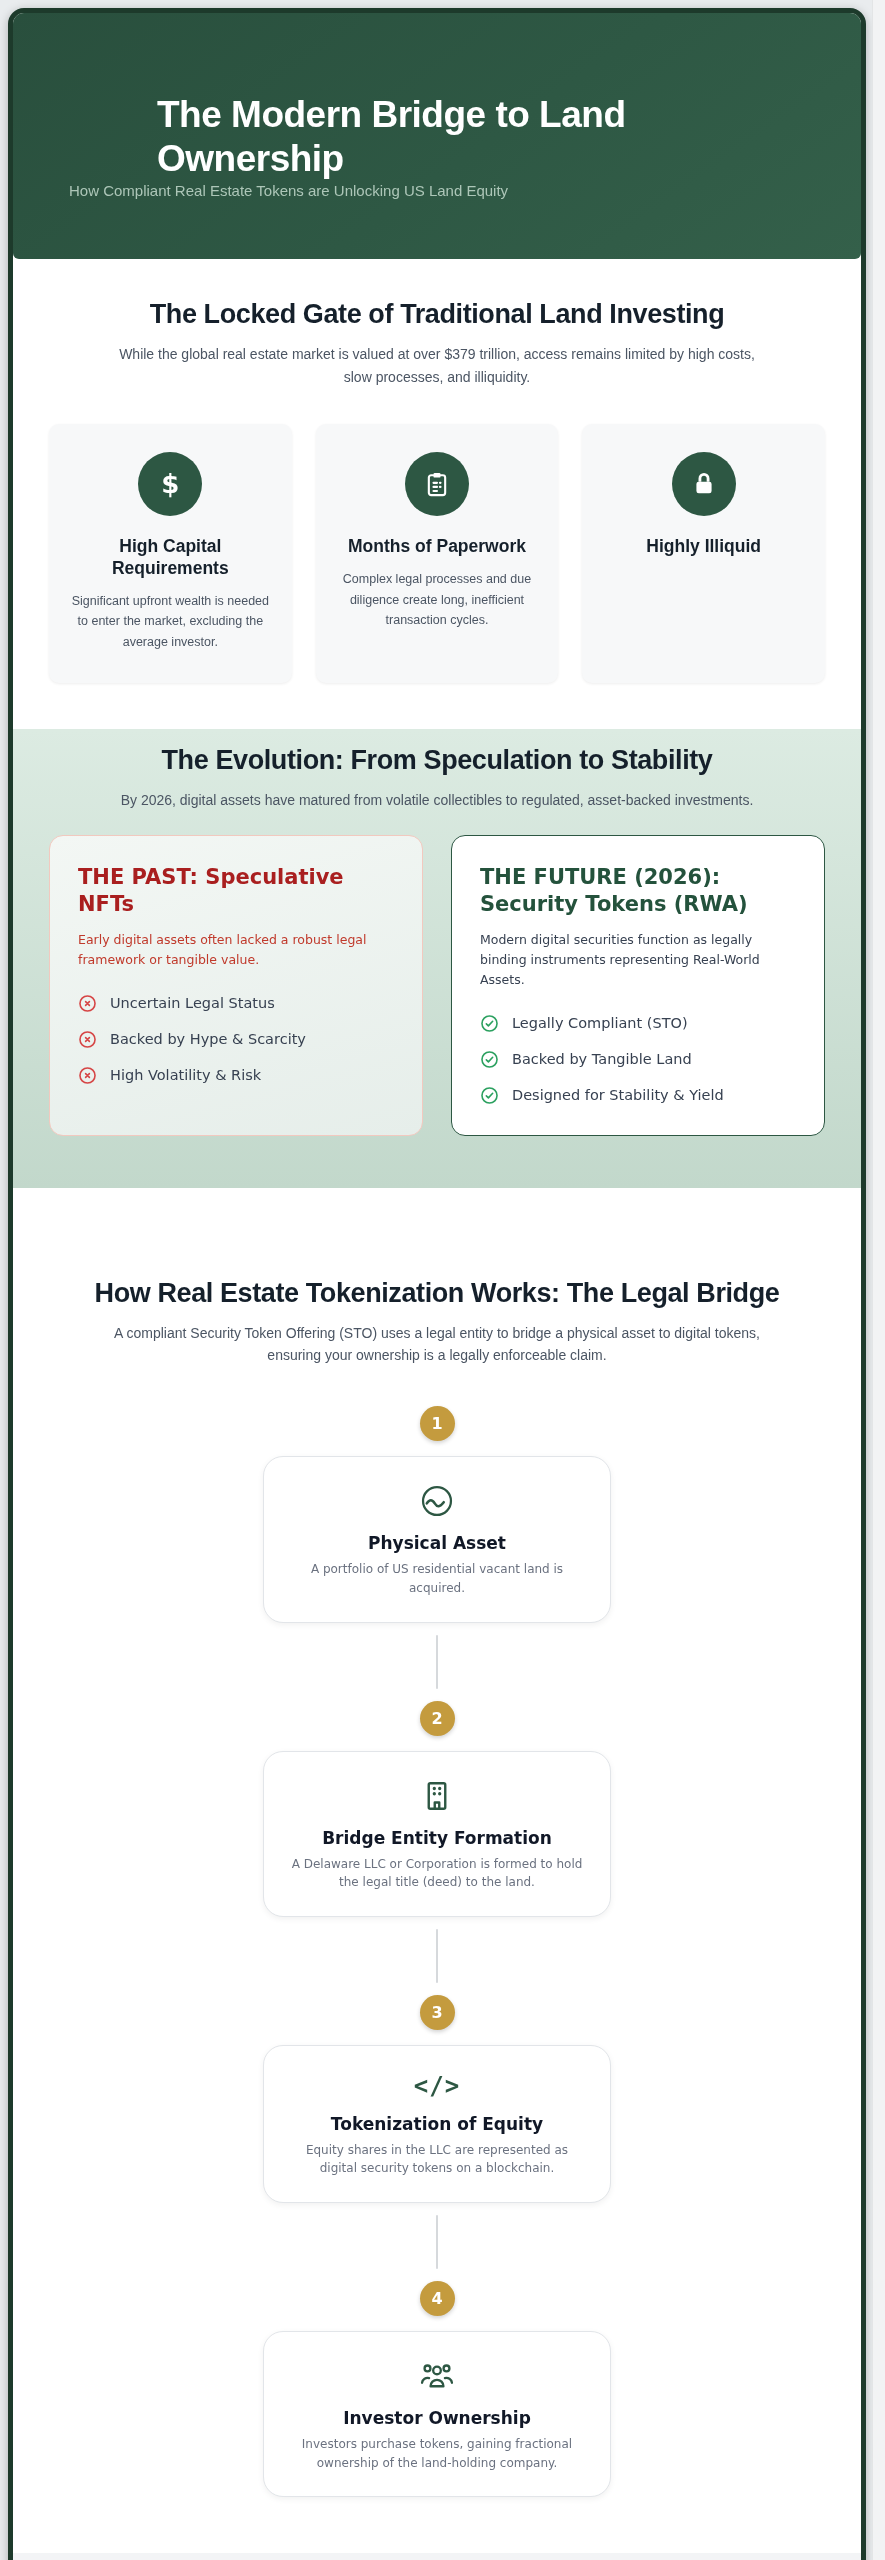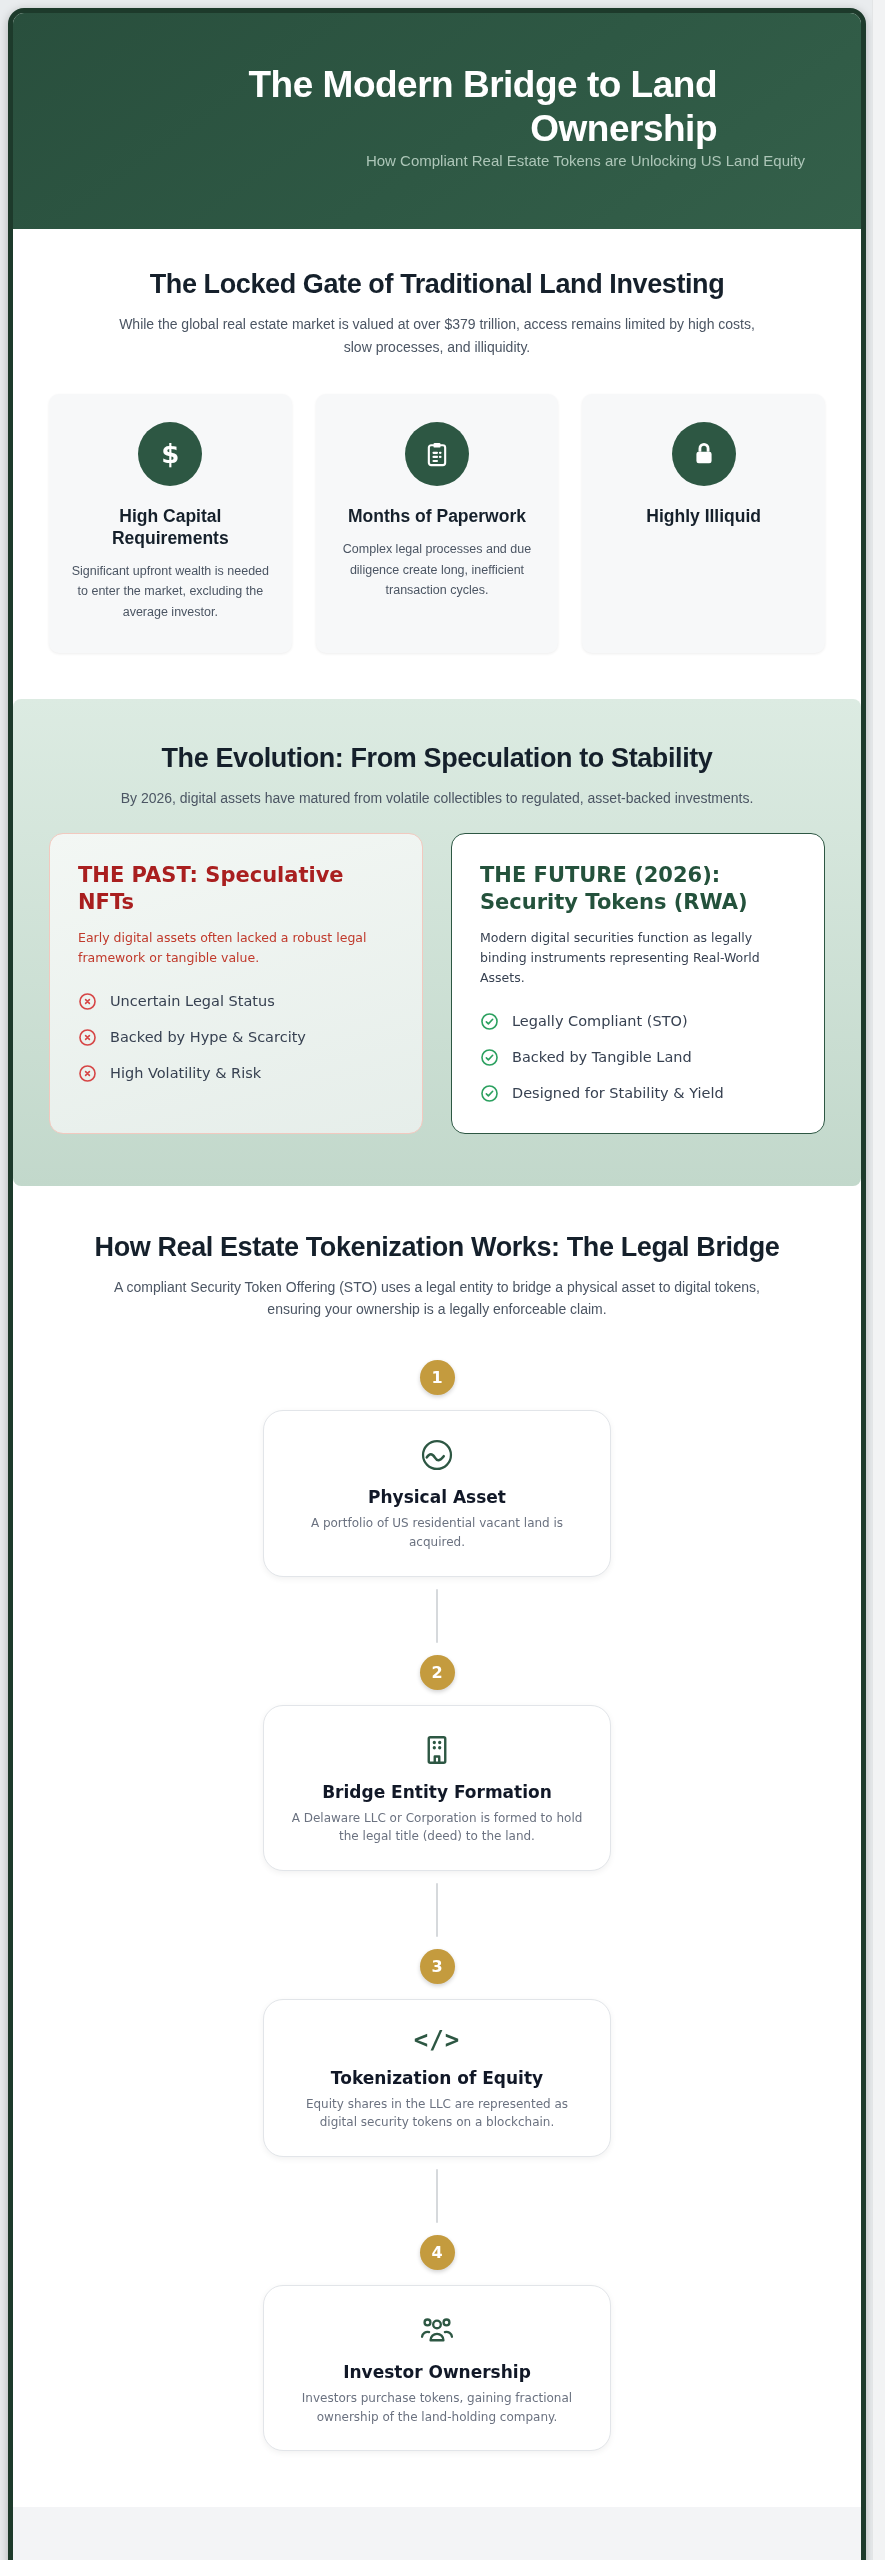--- a/index.html
+++ b/index.html
@@ -8,21 +8,21 @@
 
   
   .scroll-rail { position:fixed; top:0; right:0; width:13px; height:100vh;
     background:#f2f3f4; border-left:1px solid #e3e5e6; z-index:50; }
 
   .frame { margin:8px 19px 8px 8px; background:#fff; border:5px solid #1d3a2b;
     border-radius:16px; overflow:hidden; box-shadow:0 2px 10px rgba(0,0,0,.25); }
 
   
   .hero { background:linear-gradient(145deg,#294f3d 0%, #2e5844 55%, #34604a 100%);
-    color:#fff; text-align:right; padding:50px 56px 60px; }
+    color:#fff; text-align:left; padding:80px 56px 60px;border-radius:6px; }
   .hero h1 { font-family:"Liberation Sans", sans-serif; font-weight:700;
     font-size:37px; line-height:1.18; letter-spacing:-0.5px; max-width:560px; margin:0 auto; }
   .hero .tagline { margin-top:2px; color:#adc6b8; font-size:15px;
     font-family:Liberation Sans, sans-serif; }
 
   
   .sec-title { font-family:"Liberation Sans", sans-serif; font-weight:700;
     letter-spacing:-0.4px; font-size:27px; color:#15202b; text-align:center; }
   .sec-sub { font-family:"Liberation Sans", sans-serif; font-size:14px; color:#4b5563;
     text-align:center; line-height:1.6; max-width:660px; margin:13px auto 0; }
@@ -33,39 +33,39 @@
   .p-card { background:#f7f8f9; border-radius:10px; padding:28px 20px 30px; text-align:center;
     box-shadow:0 1px 3px rgba(0,0,0,.07); }
   .icon-circle { width:64px; height:64px; border-radius:50%; background:#2d5743; color:#fff;
     display:flex; align-items:center; justify-content:center; margin:0 auto 20px; }
   .p-card h3 { font-family:"Liberation Sans", sans-serif; font-size:17.5px; color:#15202b;
     line-height:1.25; margin-bottom:11px; }
   .p-card p { font-family:"Liberation Sans", sans-serif; font-size:12.5px; color:#4b5563; line-height:1.65; }
   .dollar-glyph { font-size:26px; font-weight:bold; font-family:"DejaVu Sans", sans-serif; }
 
   
-  .evolution { background:linear-gradient(180deg,#dcebe2 0%, #c2d8cb 100%); padding:44px 36px 52px;border-radius:8px; }
+  .evolution { background:linear-gradient(180deg,#dcebe2 0%, #c2d8cb 100%); padding:16px 36px 52px; }
   .evo-grid { display:grid; grid-template-columns:1fr 1fr; gap:28px; margin-top:24px; }
   .evo-card { border-radius:14px; padding:28px 28px 30px; }
   .past-card { background:linear-gradient(165deg,#f3f7f4 0%, #e6eeea 100%); border:1.5px solid #f2c9bf; }
   .future-card { background:#fff; border:1.5px solid #2d5743; }
   .evo-card h3 { font-size:21px; font-weight:700; line-height:1.3; }
   .past-card h3 { color:#a91f1f; }
   .future-card h3 { color:#24523c; }
   .evo-card .evo-sub { font-size:12.5px; line-height:1.6; margin-top:11px; }
   .past-card .evo-sub { color:#c0392b; }
   .future-card .evo-sub { color:#374151; }
   .evo-list { list-style:none; margin-top:24px; }
   .evo-list li { display:flex; align-items:center; gap:13px; font-size:14.5px; color:#374151;
     margin-top:17px; }
   .evo-list li:first-child { margin-top:0; }
   .li-ico { flex:0 0 auto; display:flex; }
 
   
-  .process { background:#fff; padding:46px 20px 56px; text-align:center; }
+  .process { background:#fff; padding:46px 20px 56px; text-align:center;margin-top:44px; }
   .flow { width:348px; margin:40px auto 0; }
   .step-badge { width:35px; height:35px; border-radius:50%; background:#c49b3e; color:#fff;
     font-weight:700; font-size:16px; display:flex; align-items:center; justify-content:center;
     margin:0 auto; box-shadow:0 2px 4px rgba(0,0,0,.18); }
   .step-card { margin-top:15px; background:#fff; border:1px solid #e2e5e9; border-radius:20px;
     padding:26px 24px 24px; box-shadow:0 2px 6px rgba(0,0,0,.06); }
   .step-card .step-ico { color:#2d5743; display:flex; justify-content:center; }
   .step-card h3 { font-size:17px; font-weight:700; color:#111827; margin-top:14px; }
   .step-card p { font-size:12px; color:#6b7280; line-height:1.55; margin-top:7px; }
   .connector { width:2px; height:54px; background:#d6d9dc; margin:12px auto; border-radius:1px; }

